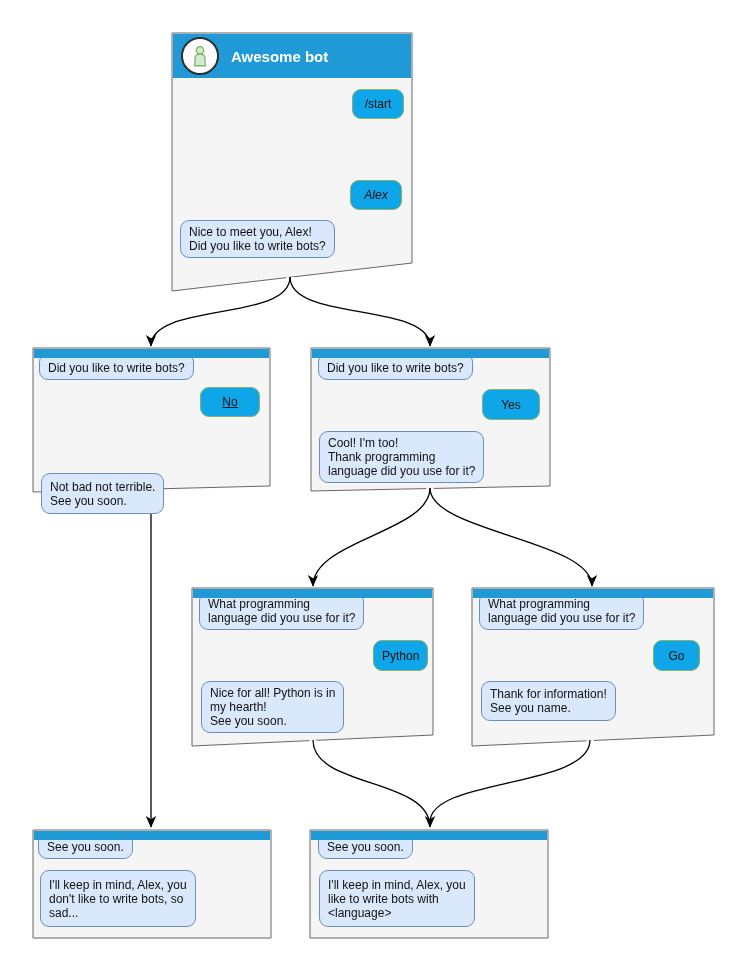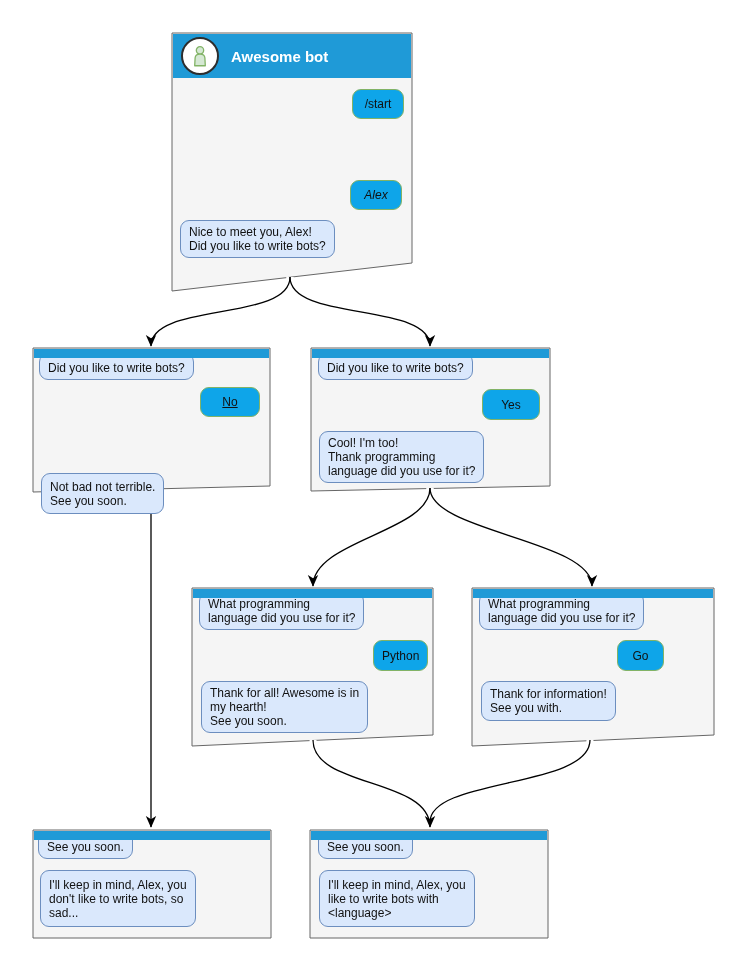--- a/index.html
+++ b/index.html
@@ -57,21 +57,21 @@
 
   #q2   { left:318px; top:353px; min-height:27px; }
   #a2   { left:482px; top:389px; min-width:58px; min-height:31px; }
   #rep2 { left:319px; top:431px; }
 
   #q3   { left:199px; top:592px; }
   #a3   { left:373px; top:640px; min-width:49px; min-height:31px;text-align:right; }
   #rep3 { left:201px; top:681px; }
 
   #q4   { left:479px; top:592px; }
-  #a4   { left:617px; top:640px; min-width:47px; min-height:31px; }
+  #a4   { left:653px; top:640px; min-width:47px; min-height:31px; }
   #rep4 { left:481px; top:681px; min-height:40px; }
 
   #q5   { left:38px;  top:831px; min-height:28px; }
   #rep5 { left:40px;  top:870px; min-height:57px; }
 
   #q6   { left:318px; top:831px; min-height:28px; }
   #rep6 { left:319px; top:870px; min-height:57px; }
 
   
   #s0 { left:173px; top:34px;  width:238px; height:44px; }
@@ -135,29 +135,29 @@
 
   <div class="bubble bot clip-top" id="q2">Did you like to write bots?</div>
   <div class="bubble user" id="a2">Yes</div>
   <div class="bubble bot" id="rep2">Cool! I'm too!
 Thank programming
 language did you use for it?</div>
 
   <div class="bubble bot clip-top" id="q3">What programming
 language did you use for it?</div>
   <div class="bubble user" id="a3">Python</div>
-  <div class="bubble bot" id="rep3">Thank for all! Awesome is in
+  <div class="bubble bot" id="rep3">Nice for all! Python is in
 my hearth!
 See you soon.</div>
 
   <div class="bubble bot clip-top" id="q4">What programming
 language did you use for it?</div>
   <div class="bubble user" id="a4">Go</div>
   <div class="bubble bot" id="rep4">Thank for information!
-See you with.</div>
+See you name.</div>
 
   <div class="bubble bot clip-top" id="q5">See you soon.</div>
   <div class="bubble bot" id="rep5">I'll keep in mind, Alex, you
 don't like to write bots, so
 sad...</div>
 
   <div class="bubble bot clip-top" id="q6">See you soon.</div>
   <div class="bubble bot" id="rep6">I'll keep in mind, Alex, you
 like to write bots with
 &lt;language&gt;</div>

